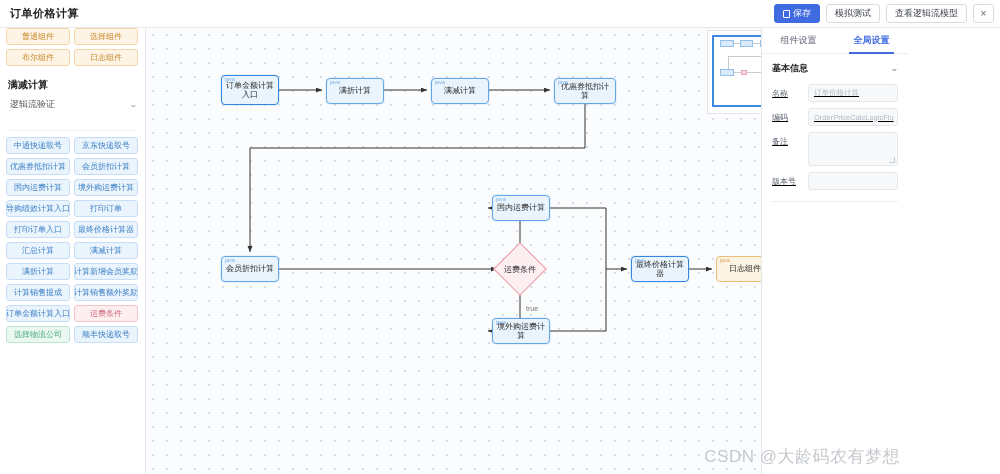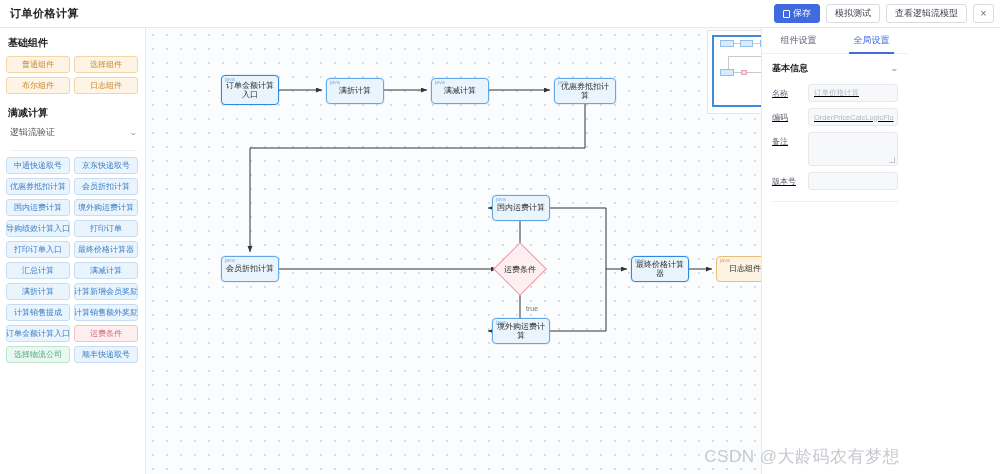--- a/index.html
+++ b/index.html
@@ -70,21 +70,21 @@
     border:1px solid #c7ddf5; background:#eaf4fd; color:#3b7ec4;
     white-space:nowrap; overflow:hidden;text-align:right;
   }
   .chip.orange { border-color:#f3d5a8; background:#fdf4e6; color:#c98a2e; }
   .chip.blue   { border-color:#c7ddf5; background:#eaf4fd; color:#3b7ec4; }
   .chip.pink   { border-color:#f2c3c9; background:#fdeef0; color:#d1697a; }
   .chip.green  { border-color:#bfe4d3; background:#eaf8f1; color:#4aa882; }
   .collapse-head {
     display:flex; align-items:center; justify-content:space-between;
     margin:4px 8px 6px 10px; font-size:9px; color:#555;
-    border-bottom:1px solid #f0f1f3; padding-bottom:11px; cursor:pointer;
+    border-bottom:1px solid #f0f1f3; padding-bottom:19px; cursor:pointer;
   }
   .chev { font-size:8px; color:#999; transform:scaleX(1.3); }
 
   
   .canvas {
     position:absolute; left:146px; top:28px;
     width:707px; height:446px;
     background-color:#fbfcfd;
     background-image: radial-gradient(#d6dae0 0.7px, transparent 0.8px);
     background-size: 14px 14px;
@@ -147,21 +147,21 @@
   
   .rightpanel {
     position:absolute; right:0; top:28px; width:147px; height:446px;
     background:#fff; border-left:1px solid #e6e8eb;
   }
   .tabs { display:flex; height:26px; border-bottom:1px solid #eceef1; }
   .tab {
     flex:1; display:flex; align-items:center; justify-content:center;
     font-size:9px; color:#5c6370; cursor:pointer; position:relative;
   }
-  .tab.active { color:#3f6ae0; font-weight:normal; }
+  .tab.active { color:#3f6ae0; font-weight:bold; }
   .tab.active:after {
     content:""; position:absolute; left:14px; right:14px; bottom:-1px;
     height:2px; background:#3f6ae0;
   }
   .section-head {
     display:flex; align-items:center; justify-content:space-between;
     padding:8px 10px 6px 10px; font-size:9px; font-weight:bold; color:#222;
   }
   .field-row {
     display:flex; align-items:flex-start; padding:3px 10px 3px 10px; gap:6px;text-decoration:underline;
@@ -207,21 +207,20 @@
         <span>模拟测试</span>
       </div>
       <div class="btn">
         <span>查看逻辑流模型</span>
       </div>
       <div class="btn btn-close">×</div>
     </div>
   </div>
 
   <div class="palette">
-    <div class="palette-section-title">基础组件</div>
     <div class="chip-grid">
       <div class="chip orange">普通组件</div>
       <div class="chip orange">选择组件</div>
       <div class="chip orange">布尔组件</div>
       <div class="chip orange">日志组件</div>
     </div>
 
     <div class="palette-section-title" style="margin-top:12px;">满减计算</div>
 
     <div class="collapse-head">

